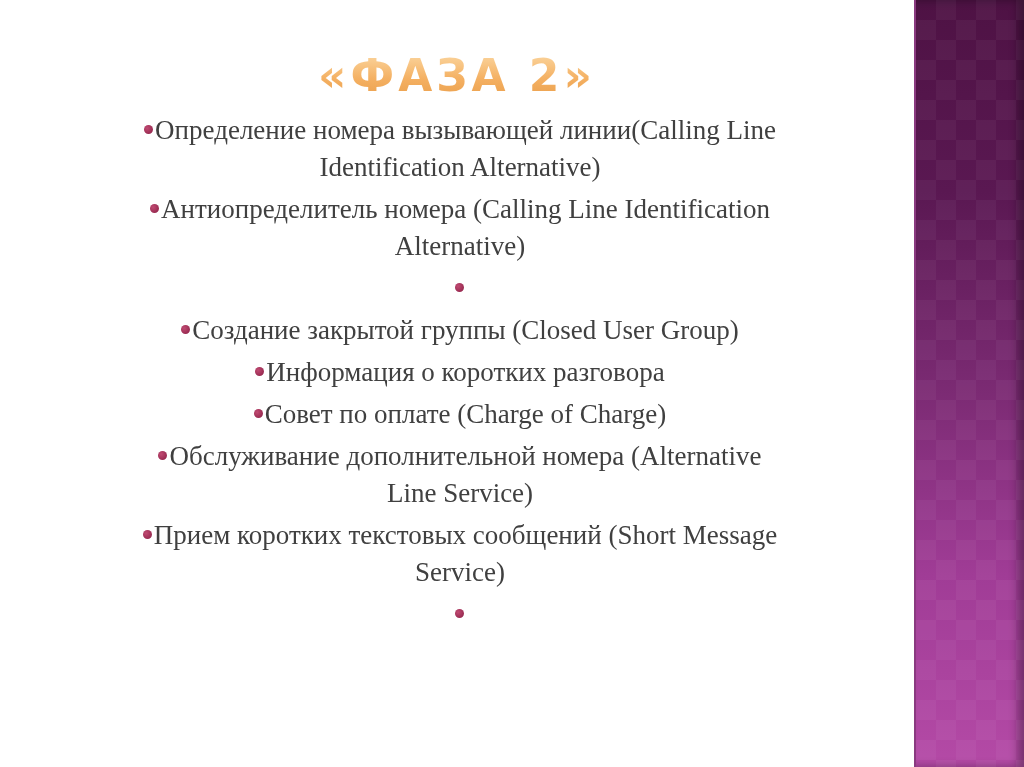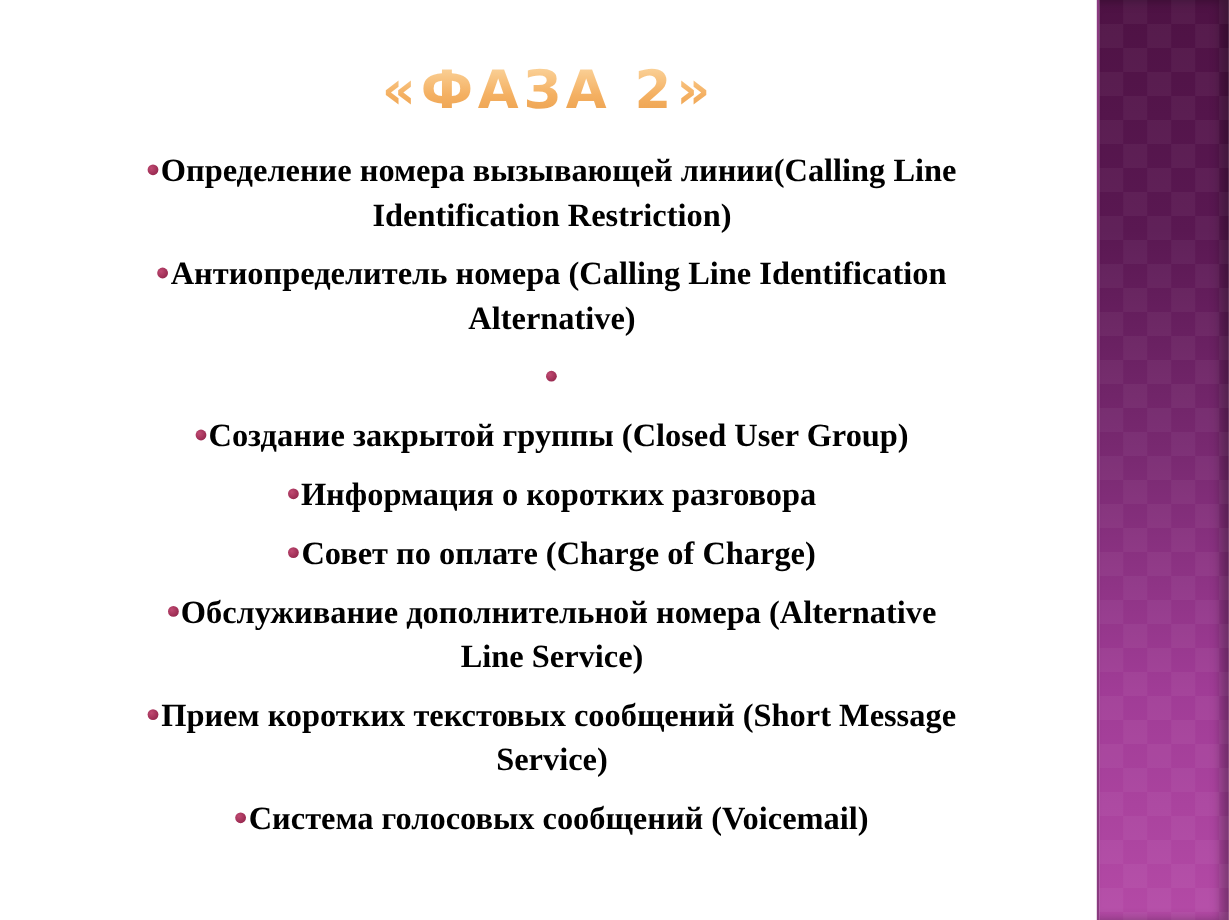--- a/index.html
+++ b/index.html
@@ -32,42 +32,41 @@
       -webkit-background-clip: text; background-clip: text;
       -webkit-text-fill-color: transparent;
       text-shadow: none;
       line-height: 60px;
     }
     .list {
       position: absolute; left: 40px; top: 112px; width: 840px;
       margin: 0; padding: 0; list-style: none;
     }
     .item {
-      text-align: center; font-size: 27px; line-height: 37px; color: #000000;
-      margin: 12px 0 5px 0;
-      font-weight: bold;
+      text-align: center; font-size: 27px; line-height: 37px; color: #404040;
+      margin: 0 0 5px 0;
     }
     .bullet {
       display: inline-block; width: 9px; height: 9px; border-radius: 50%;
       background: radial-gradient(circle at 35% 35%, #c04a72, #8a1e44);
       vertical-align: middle; margin-right: 2px; position: relative; top: -3px;
     }
   </style>
 </head>
 <body>
 
 <div class="slide">
   <div class="side-band"></div>
 
   <div class="title">«ФАЗА 2»</div>
 
   <ul class="list">
     <li class="item">
       <span class="bullet"></span><span>Определение номера вызывающей линии(Calling Line</span><br>
-      <span>Identification Restriction)</span>
+      <span>Identification Alternative)</span>
     </li>
     <li class="item">
       <span class="bullet"></span><span>Антиопределитель номера (Calling Line Identification</span><br>
       <span>Alternative)</span>
     </li>
     <li class="item">
       <span class="bullet"></span>
     </li>
     <li class="item">
       <span class="bullet"></span><span>Создание закрытой группы (Closed User Group)</span>
@@ -80,16 +79,16 @@
     </li>
     <li class="item">
       <span class="bullet"></span><span>Обслуживание дополнительной номера (Alternative</span><br>
       <span>Line Service)</span>
     </li>
     <li class="item">
       <span class="bullet"></span><span>Прием коротких текстовых сообщений (Short Message</span><br>
       <span>Service)</span>
     </li>
     <li class="item">
-      <span class="bullet"></span><span>Система голосовых сообщений (Voicemail)</span>
+      <span class="bullet"></span>
     </li>
   </ul>
 </div>
 
 </body></html>

